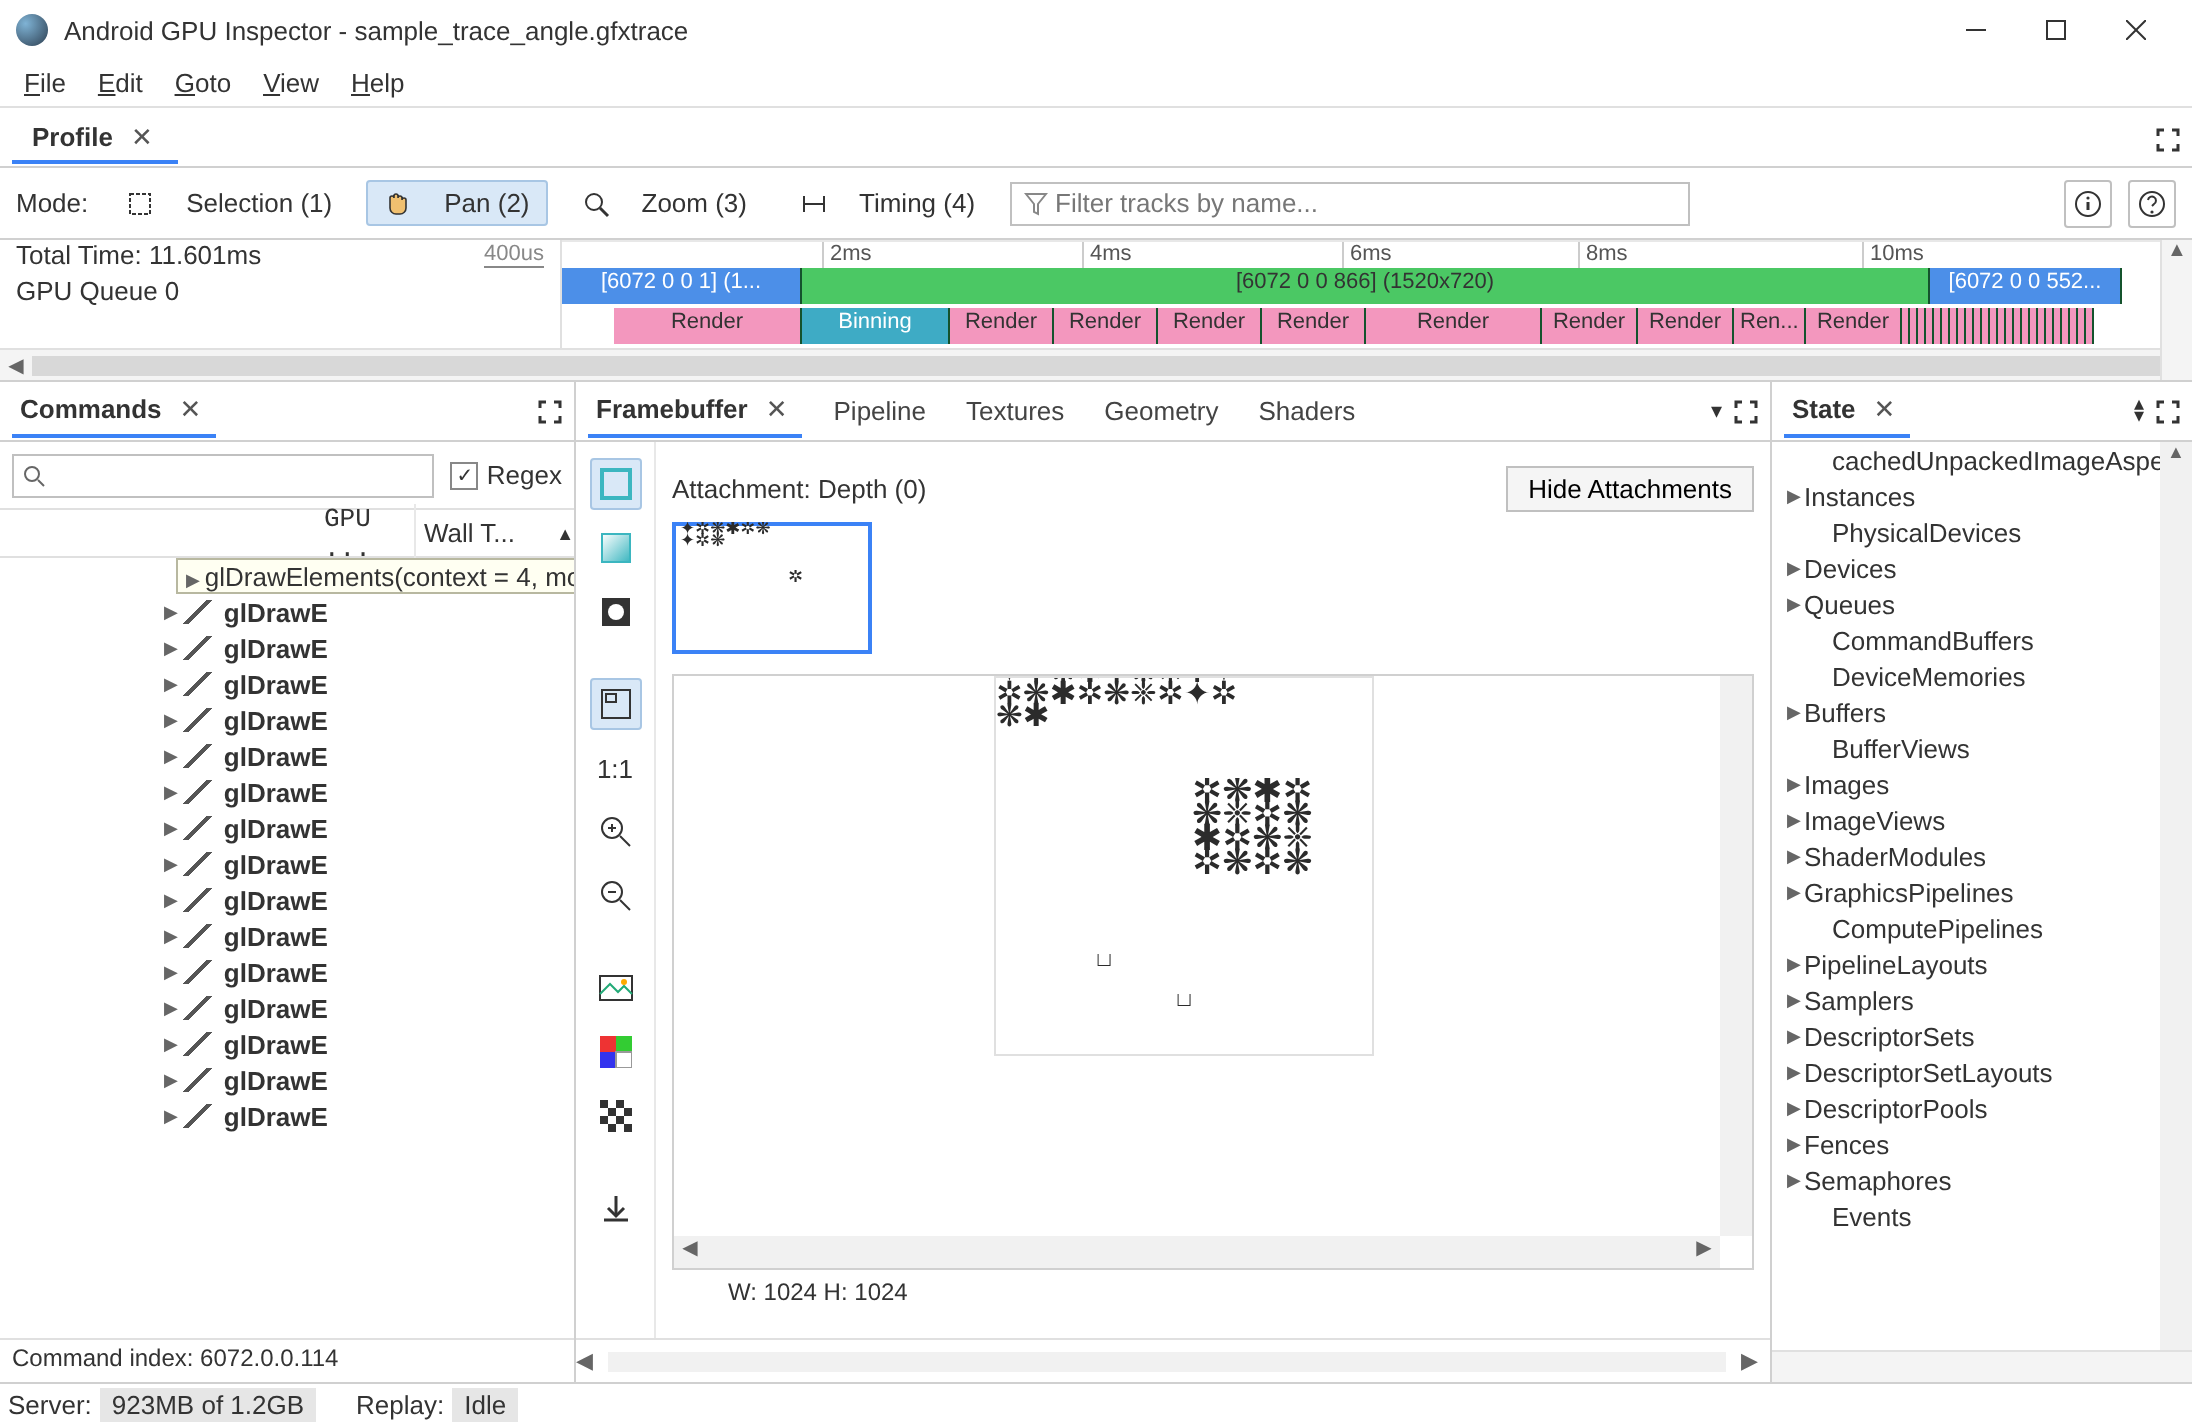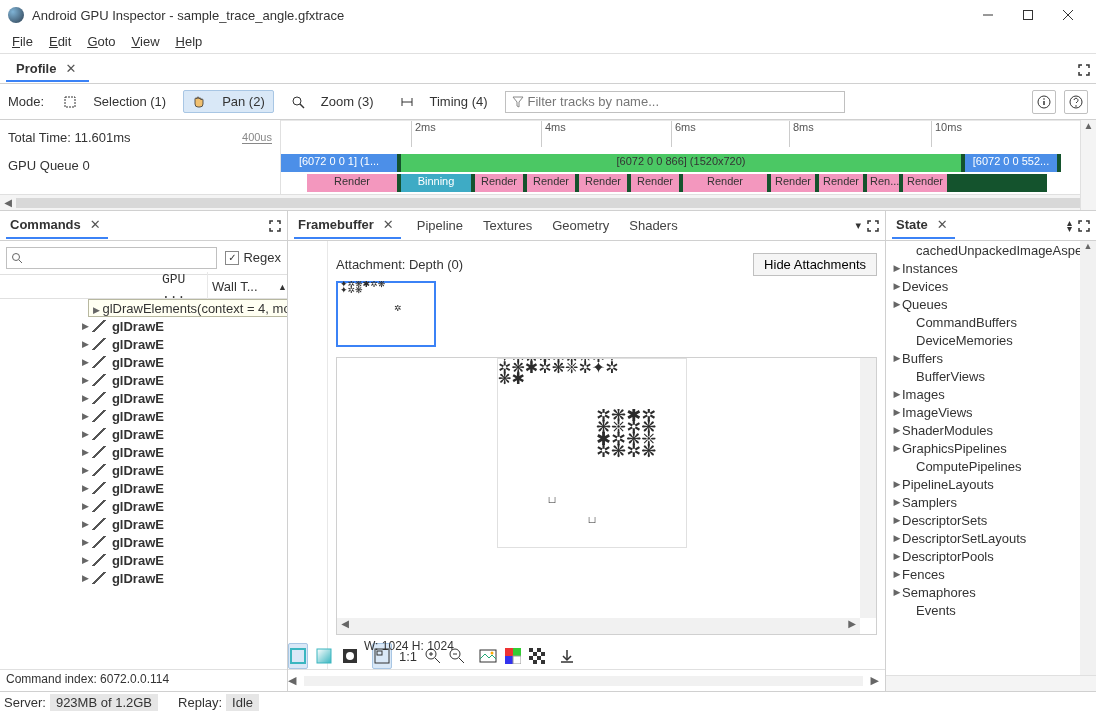--- a/index.html
+++ b/index.html
@@ -25,27 +25,27 @@
 
 .toolbar { height: 36px; border-bottom: 1px solid #d0d0d0; display: flex; align-items: center; padding: 0 8px; gap: 8px; }
 .toolbar .lbl { margin-right: 2px; }
 .toolbtn { display: inline-flex; align-items: flex-end; gap: 16px; padding: 3px 8px; border: 1px solid transparent; border-radius: 2px; }
 .toolbtn.active { background: #d9e8f7; border-color: #a8c6e4; }
 .filterbox { flex: 0 0 340px; height: 22px; border: 1px solid #c0c0c0; padding: 0 6px; display: flex; align-items: center; color: #777; }
 .iconbtn-round { width: 24px; height: 24px; border: 1px solid #c0c0c0; border-radius: 2px; display: flex; align-items: center; justify-content: center; }
 
 
 .timeline { border-bottom: 1px solid #d0d0d0; position: relative; }
-.tl-row { display: flex; align-items: center; height: 34px; }
+.tl-row { display: flex; align-items: center; height: 14px; }
 .tl-left { width: 280px; padding-left: 8px; display: flex; align-items: center; font-size: 12px; }
 .tl-right { flex: 1; position: relative; height: 100%; border-left: 1px solid #e0e0e0; overflow: hidden; }
 .ruler { position: relative; height: 26px; border-top: 1px solid #e8e8e8; }
 .ruler .tick { position: absolute; top: 0; height: 26px; border-left: 1px solid #ccc; font-size: 11px; padding-left: 3px; color: #555; }
 .gpu-blocks { display: flex; height: 18px; }
-.gpu-block { height: 18px; font-size: 11px; text-align: center; white-space: nowrap; overflow: hidden; padding: 1px 3px; border-right: 4px solid #14532d; }
+.gpu-block { height: 18px; font-size: 11px; text-align: center; white-space: nowrap; overflow: hidden; padding: 1px 3px; border-right: 1px solid #14532d; }
 .blue { background: #4c8fe8; color: #fff; }
 .green { background: #4bc864; }
 .pink { background: #f397be; }
 .cyan { background: #3eabc5; color: #fff; }
 .hscroll { height: 16px; background: #f4f4f4; border-top: 1px solid #e0e0e0; display: flex; align-items: center; }
 .hscroll .arrow { width: 16px; text-align: center; color: #666; font-size: 10px; }
 .hscroll .track { flex: 1; height: 10px; position: relative; }
 .hscroll .thumb { position: absolute; left: 0; right: 0; height: 10px; background: #d8d8d8; }
 
 .vscroll-outer { position: absolute; right: 0; top: 0; width: 16px; height: 100%; background: #f4f4f4; border-left: 1px solid #e0e0e0; }
@@ -71,21 +71,21 @@
 .cmd-list { flex: 1; overflow: hidden; position: relative; }
 .cmd-item { height: 18px; display: flex; align-items: center; padding-left: 82px; font-size: 12px; white-space: nowrap; }
 .cmd-item .chev { font-size: 9px; color: #666; margin-right: 2px; }
 .cmd-item .tiny { width: 18px; height: 12px; background: linear-gradient(135deg,#fff 40%, #555 41%, #555 50%, #fff 51%); border: none; margin-right: 3px; }
 .cmd-foot { height: 22px; border-top: 1px solid #e0e0e0; padding: 2px 6px; font-size: 12px; }
 .tooltip { position: absolute; left: 88px; top: 0px; right: -670px; height: 18px; background: #fffff2; border: 1px solid #b8b8a0; font-size: 12px; padding: 1px 4px; white-space: nowrap; z-index: 50; overflow: hidden; }
 
 
 .fb { flex: 1; }
 .fb-body { flex: 1; display: flex; min-height: 0; }
-.fb-toolstrip { width: 40px; display: flex; flex-direction: row; align-items: flex-end; padding-top: 8px; gap: 6px; border-right: 1px solid #e8e8e8; }
+.fb-toolstrip { width: 40px; display: flex; flex-direction: column; align-items: center; padding-top: 8px; gap: 6px; border-right: 1px solid #e8e8e8; }
 .fbtool { width: 26px; height: 26px; display: flex; align-items: center; justify-content: center; border: 1px solid transparent; border-radius: 2px; font-size: 11px; }
 .fbtool.active { background: #d9e8f7; border-color: #a8c6e4; }
 .fb-main { flex: 1; display: flex; flex-direction: column; padding: 8px; }
 .fb-top { height: 30px; display: flex; align-items: center; gap: 12px; }
 .hidebtn { padding: 3px 10px; border: 1px solid #c0c0c0; background: #f5f5f5; margin-left: auto; }
 .thumb-row { height: 70px; display: flex; align-items: center; }
 .fb-thumb { width: 100px; height: 66px; border: 2px solid #3b82f6; background: #fff; position: relative; }
 .fb-view { flex: 1; border: 1px solid #d0d0d0; position: relative; overflow: hidden; min-height: 0; margin-top: 8px; }
 .fb-view .inner { position: absolute; left: 160px; top: 0; width: 190px; height: 190px; border: 1px solid #e0e0e0; background: #fff; overflow: hidden;}
 .fb-view .vsb { position: absolute; right: 0; top: 0; bottom: 16px; width: 16px; background: #f1f1f1; }
@@ -573,20 +573,24 @@
           <span style="font-size:9px;text-align:center;color:#666">▲</span>
         </div>
     <div class="state-item indent">
           <span class="chev"></span>
           <span>cachedUnpackedImageAspect</span>
         </div>
         <div class="state-item">
           <span class="chev">▶</span>
           <span>Instances</span>
         </div>
+        <div class="state-item indent">
+          <span class="chev"></span>
+          <span>PhysicalDevices</span>
+        </div>
         <div class="state-item">
           <span class="chev">▶</span>
           <span>Devices</span>
         </div>
         <div class="state-item">
           <span class="chev">▶</span>
           <span>Queues</span>
         </div>
         <div class="state-item indent">
           <span class="chev"></span>

